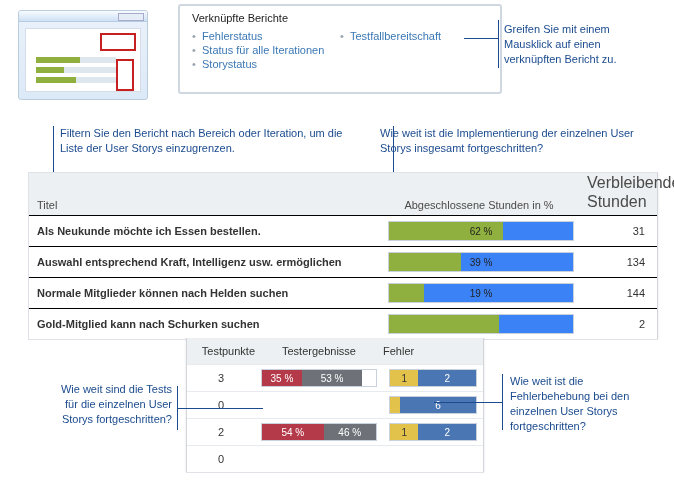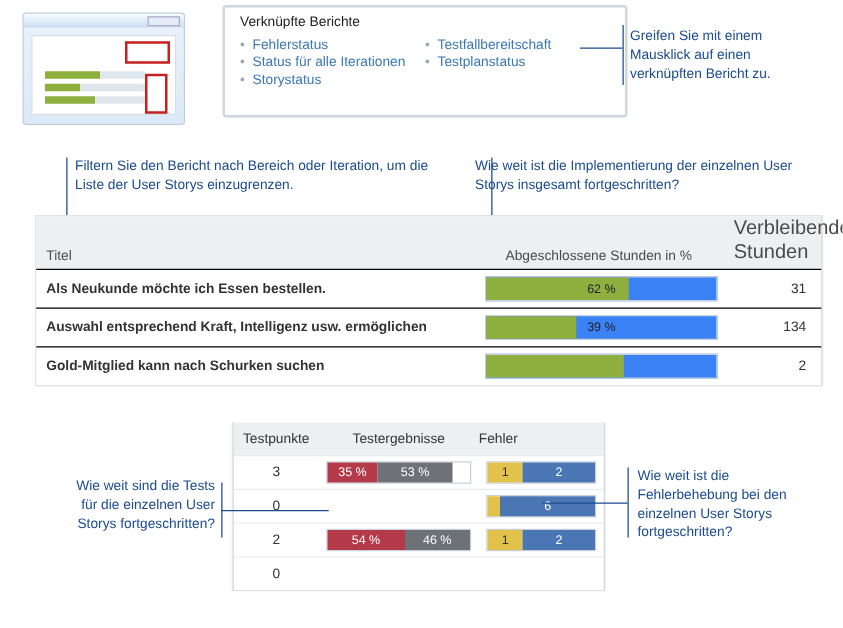--- a/index.html
+++ b/index.html
@@ -37,21 +37,21 @@
   .srow .c-rem{width:78px;text-align:right;padding-right:12px;box-sizing:border-box}
   .bar{position:relative;height:18px;background:#3b82f6;border:1px solid #c9d2dc}
   .bar .fill{position:absolute;left:0;top:0;bottom:0;background:#8fb03e}
   .bar .lbl{position:absolute;left:0;right:0;top:0;bottom:0;display:flex;align-items:center;justify-content:center;font-size:10px;color:#222}
   
   .story-table::after{content:"";position:absolute;right:-3px;top:0;bottom:0;width:3px;background:linear-gradient(90deg,rgba(0,0,0,.07),transparent)}
   
   .test-table{position:absolute;left:186px;top:338px;width:296px;border:1px solid #dfe3e8;background:#fff;border-top:none}
   .test-table .head{display:flex;background:#edf0f2;height:26px;align-items:center;text-align:center}
   .test-table .head div{box-sizing:border-box}
-  .h-tp{width:68px;text-align:center}
+  .h-tp{width:68px;text-align:right}
   .h-tr{width:128px;text-align:center}
   .h-bug{width:100px;text-align:left}
   .trow{display:flex;align-items:center;height:26px;border-top:1px solid #e7eaee}
   .trow .c-tp{width:68px;text-align:center}
   .trow .c-tr{width:128px;padding:0 6px;box-sizing:border-box}
   .trow .c-bug{width:100px;padding:0 6px;box-sizing:border-box}
   .seg{display:flex;height:16px;border:1px solid #c9d2dc}
   .seg span{display:flex;align-items:center;justify-content:center;font-size:10px;color:#fff}
   .seg .red{background:#b43a4a}
   .seg .gray{background:#6e7177}
@@ -95,21 +95,20 @@
 <div class="links">
   <div class="title">Verknüpfte Berichte</div>
   <div class="cols">
     <ul>
       <li>Fehlerstatus</li>
       <li>Status für alle Iterationen</li>
       <li>Storystatus</li>
     </ul>
     <ul>
       <li>Testfallbereitschaft</li>
-      <li>Testplanstatus</li>
     </ul>
   </div>
 </div>
 
 <div class="callout" style="position:absolute;left:504px;top:22px;width:150px">Greifen Sie mit einem Mausklick auf einen verknüpften Bericht zu.</div>
 <div class="lead" style="left:464px;top:38px;width:34px;height:1px"></div>
 <div class="lead" style="left:498px;top:20px;width:1px;height:48px"></div>
 
 <div class="callout" style="position:absolute;left:60px;top:126px;width:300px">Filtern Sie den Bericht nach Bereich oder Iteration, um die Liste der User Storys einzugrenzen.</div>
 <div class="callout" style="position:absolute;left:380px;top:126px;width:260px">Wie weit ist die Implementierung der einzelnen User Storys insgesamt fortgeschritten?</div>
@@ -139,20 +138,30 @@
         <div class="c-title">Auswahl entsprechend Kraft, Intelligenz usw. ermöglichen</div>
         <div class="c-pct">
           <div class="bar">
             <div class="fill" style="width:39%"></div>
             <div class="lbl">39 %</div>
           </div>
         </div>
         <div class="c-rem">134</div>
       </div>
       <div class="srow">
+        <div class="c-title">Normale Mitglieder können nach Helden suchen</div>
+        <div class="c-pct">
+          <div class="bar">
+            <div class="fill" style="width:19%"></div>
+            <div class="lbl">19 %</div>
+          </div>
+        </div>
+        <div class="c-rem">144</div>
+      </div>
+      <div class="srow">
         <div class="c-title">Gold-Mitglied kann nach Schurken suchen</div>
         <div class="c-pct">
           <div class="bar">
             <div class="fill" style="width:60%"></div>
           </div>
         </div>
         <div class="c-rem">2</div>
       </div>
     </div>
 </div>

